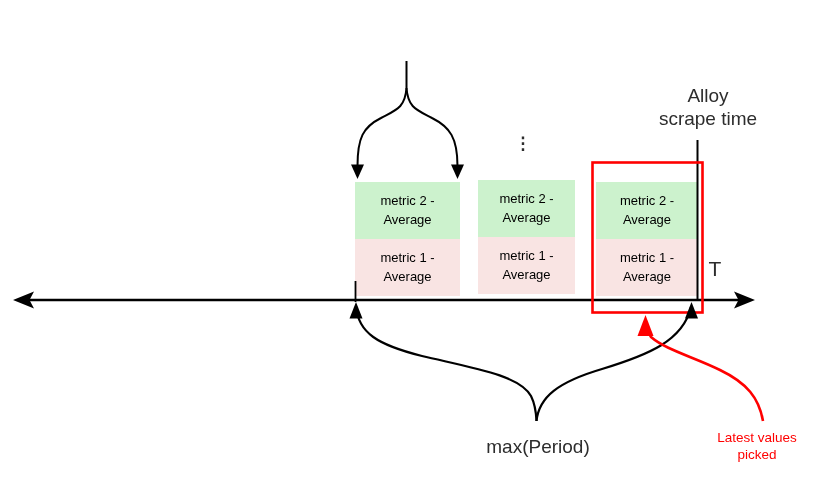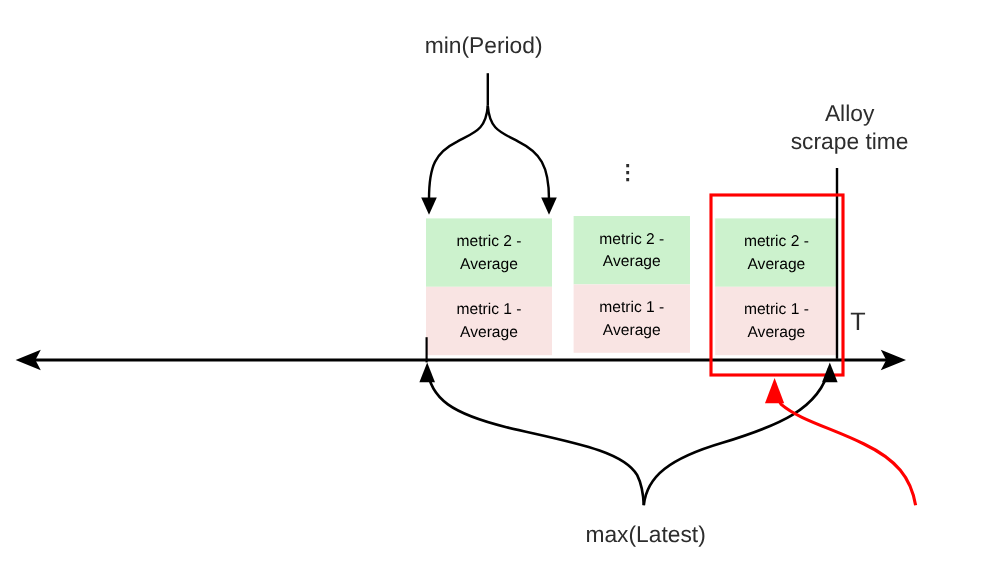--- a/index.html
+++ b/index.html
@@ -71,31 +71,32 @@
 Average</div>
   </div>
 
   <div class="metric-group" style="left:596px; top:182px; width:102px;">
     <div class="cell green">metric 2 -
 Average</div>
     <div class="cell pink">metric 1 -
 Average</div>
   </div>
 
-  <div class="abs label big-label" style="left:336px; top:27px; width:134px;">min(Period)</div>
 
   <div class="abs label big-label bold" style="left:630px; top:84px; width:156px;">Alloy
 scrape time</div>
 
   <div class="abs label ellipsis-label" style="left:513px; top:138px; width:20px;">⋮</div>
 
   <div class="abs label t-label" style="left:700px; top:258px; width:30px;">T</div>
 
-  <div class="abs label big-label" style="left:458px; top:435px; width:160px;">max(Latest)</div>
+  <div class="abs label big-label" style="left:458px; top:435px; width:160px;">max(Period)</div>
 
+  <div class="abs label red-text" style="left:705px; top:429px; width:104px;">Latest values
+picked</div>
 
   <svg class="overlay" viewBox="0 0 822 482">
 
     <g>
       <line class="stroke-black" x1="18" y1="300" x2="750" y2="300" stroke-width="2.6"></line>
       <polygon class="fill-black" points="13,300 34,291.5 29.5,300 34,308.5"></polygon>
       <polygon class="fill-black" points="755,300 734,291.5 738.5,300 734,308.5"></polygon>
     </g>
 
     <g stroke-width="2">

